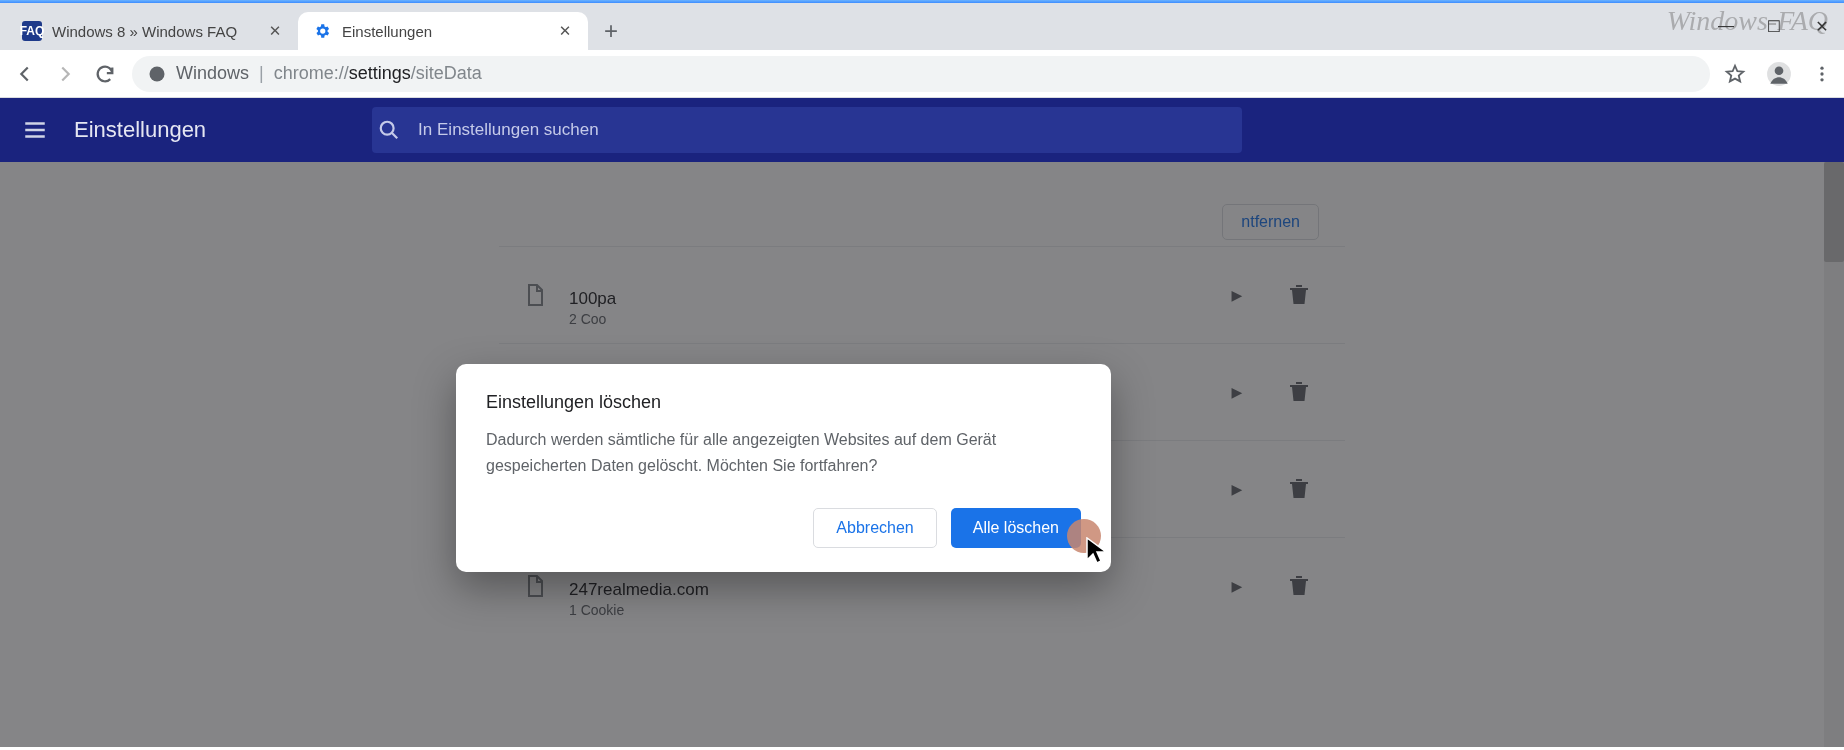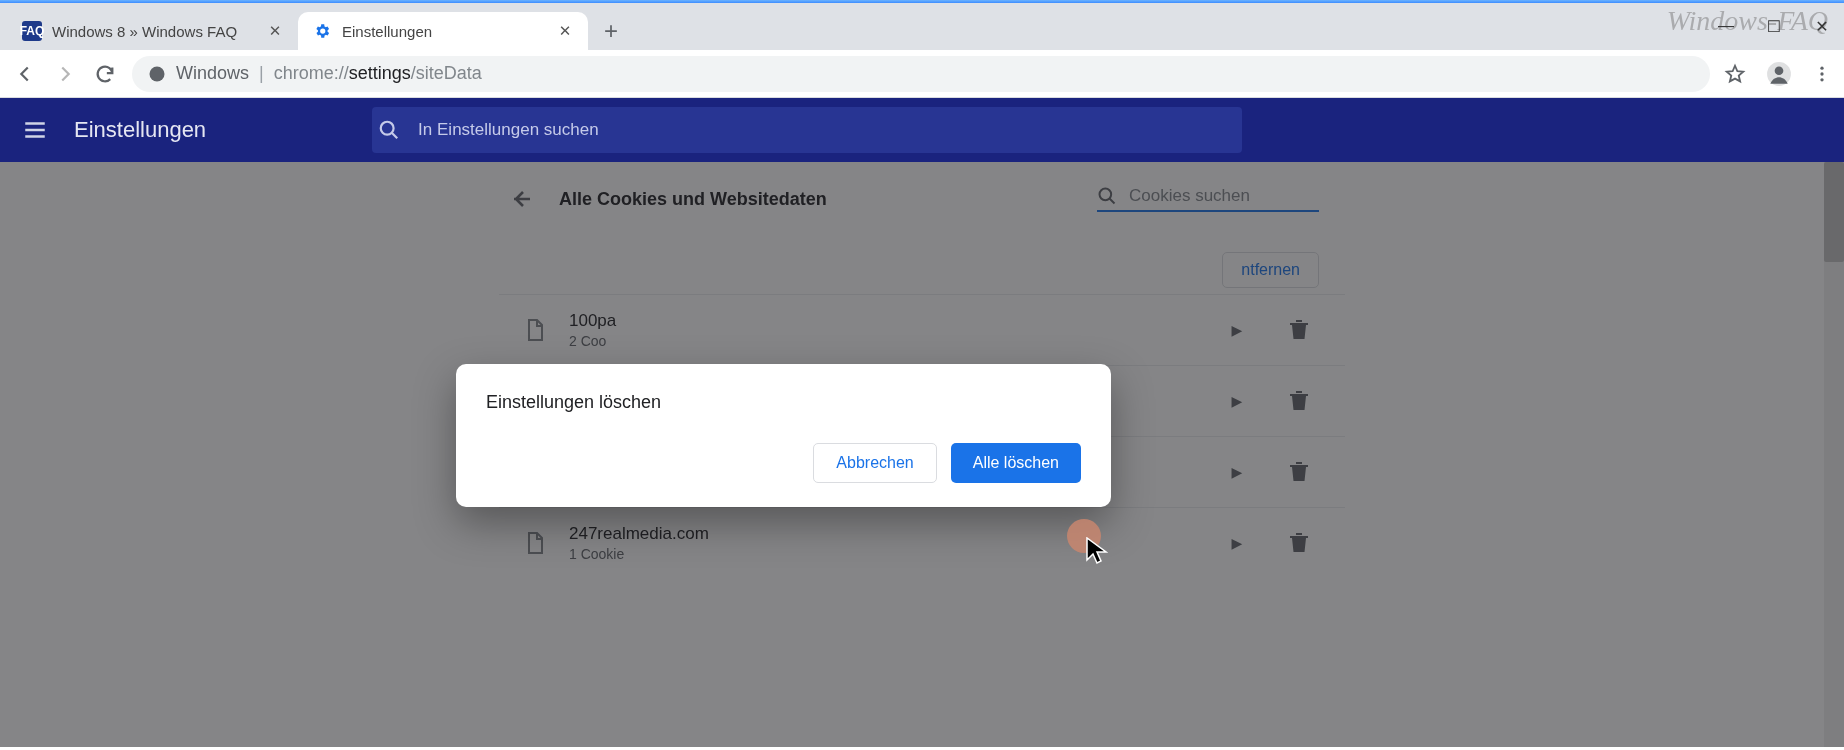--- a/index.html
+++ b/index.html
@@ -42,21 +42,21 @@
   .card { width:846px; margin-top:0; padding:24px 0; }
   .card-head { display:flex; align-items:center; padding:0 26px 22px 10px; gap:24px; }
   .back-arrow { width:26px; color:#5f6368; cursor:pointer; }
   .card-title { font-size:18px; font-weight:600; color:#202124; flex:1; }
   .cookie-search { display:flex; align-items:center; gap:12px; width:222px; border-bottom:2px solid #1a73e8; padding-bottom:4px; color:#80868b; font-size:17px; }
   .remove-all { margin:18px 26px 6px auto; padding:8px 18px; border:1px solid #dadce0; border-radius:5px; color:#1a73e8; font-size:16px; width:max-content; }
   .list { }
   .row { display:flex; align-items:center; padding:16px 26px; gap:22px; border-top:1px solid #e8eaed; }
   .row:first-child { border-top:1px solid #e8eaed; }
   .doc-icon { width:22px; color:#80868b; }
-  .row-main { flex:1; }
+  .row-main { flex:1;margin-top:26px; }
   .row-title { font-size:17px; color:#202124; }
   .row-sub { font-size:14px; color:#5f6368; margin-top:2px; }
   .chev { width:40px; color:#5f6368; display:flex; justify-content:center; font-size:14px; }
   .trash { width:40px; color:#5f6368; display:flex; justify-content:center; cursor:pointer; }
 
   
   .scrim { position:absolute; top:64px; left:0; right:0; bottom:0; background:rgba(32,33,36,.55); }
   .page-scrollbar { position:absolute; right:0; top:64px; width:20px; height:585px; background:#efefef; }
   .page-thumb { width:20px; height:100px; background:#c1c1c1; border-radius:2px; }
 
@@ -167,35 +167,20 @@
       <svg width="22" height="22" viewBox="0 0 24 24" fill="none" stroke="#c5cae9" stroke-width="2.4">
           <circle cx="10" cy="10" r="7"></circle>
           <path d="M21 21l-6-6"></path>
         </svg>
       <span>In Einstellungen suchen</span>
     </div>
   </div>
 
   <div class="page-body">
     <div class="card">
-      <div class="card-head">
-        <span class="back-arrow">
-          <svg width="24" height="24" viewBox="0 0 24 24" fill="none" stroke="#5f6368" stroke-width="2.6">
-              <path d="M14 5l-7 7 7 7M5 12h16"></path>
-            </svg>
-        </span>
-        <span class="card-title">Alle Cookies und Websitedaten</span>
-        <div class="cookie-search">
-          <svg width="20" height="20" viewBox="0 0 24 24" fill="none" stroke="#5f6368" stroke-width="2.4">
-              <circle cx="10" cy="10" r="7"></circle>
-              <path d="M21 21l-6-6"></path>
-            </svg>
-          <span>Cookies suchen</span>
-        </div>
-      </div>
       <div class="remove-all">ntfernen</div>
 
       <div class="list">
         <div class="row">
           <span class="doc-icon">
               <svg width="20" height="24" viewBox="0 0 20 24" fill="none" stroke="#80868b" stroke-width="2">
                 <path d="M4 2h8l5 5v15H4z"></path>
                 <path d="M12 2v6h6"></path>
               </svg>
             </span>
@@ -269,20 +254,21 @@
   </div>
 
   <div class="page-scrollbar">
       <div class="page-thumb"></div>
     </div>
 
   <div class="scrim"></div>
 
   <div class="dialog">
     <div class="dialog-title">Einstellungen löschen</div>
+    <div class="dialog-body">Dadurch werden sämtliche für alle angezeigten Websites auf dem Gerät gespeicherten Daten gelöscht. Möchten Sie fortfahren?</div>
     <div class="dialog-actions">
       <div class="btn btn-secondary">Abbrechen</div>
       <div class="btn btn-primary">Alle löschen</div>
     </div>
   </div>
 
   <div class="click-dot"></div>
   <div class="cursor">
     <svg width="22" height="28" viewBox="0 0 22 28">
         <path d="M1 1l0 22 6-6 4 9 4-2-4-9 9 0z" fill="#000" stroke="#fff" stroke-width="1.5"></path>

